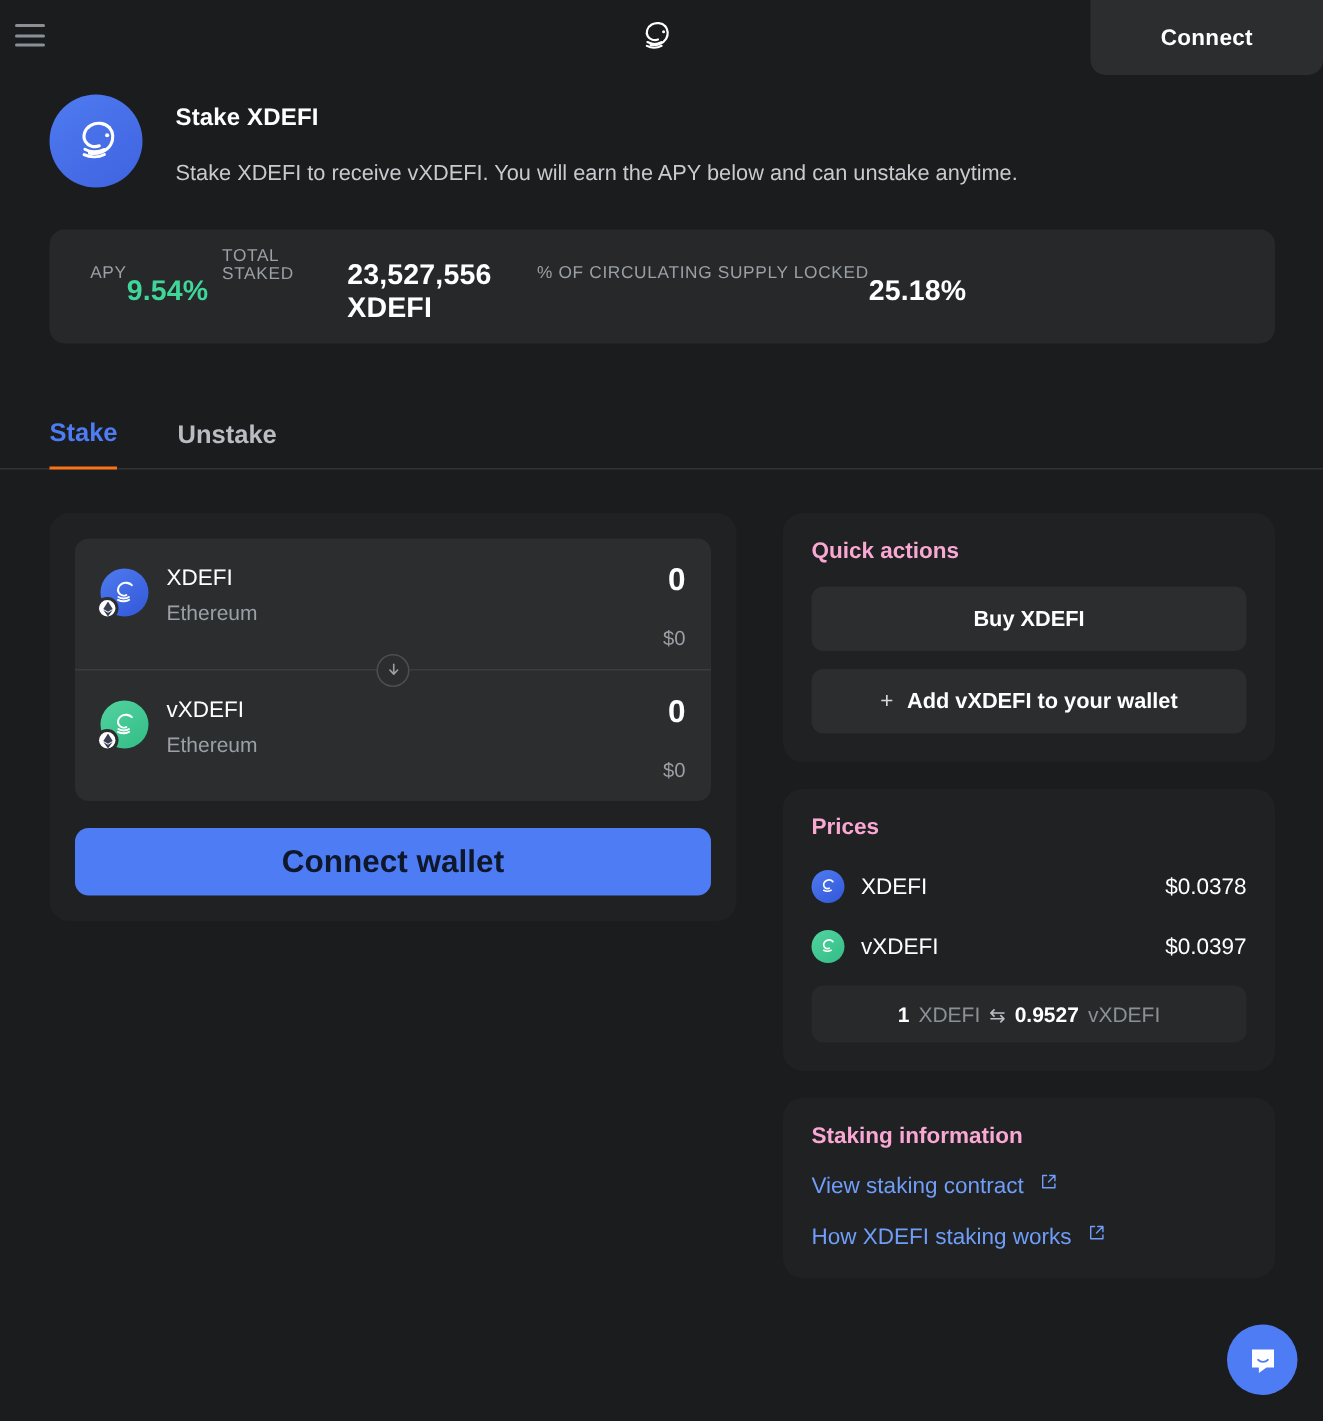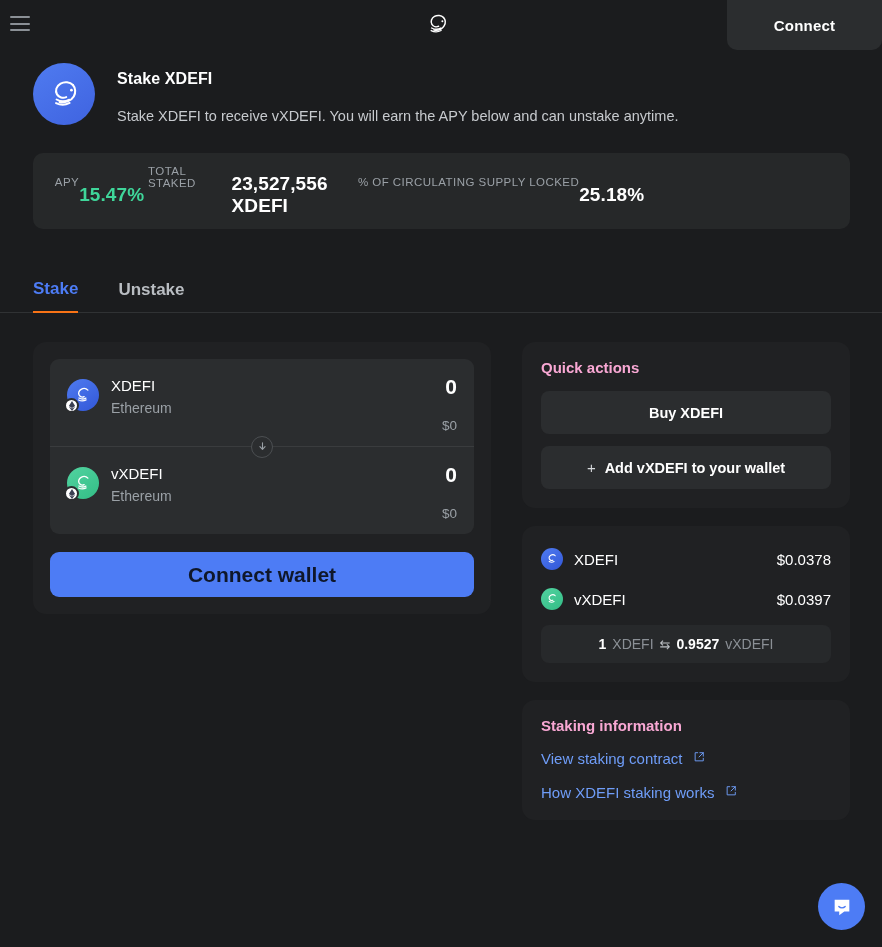--- a/index.html
+++ b/index.html
@@ -328,21 +328,21 @@
   </div>
   <div class="head-text">
     <div class="page-title">Stake XDEFI</div>
     <div class="page-sub">Stake XDEFI to receive vXDEFI. You will earn the APY below and can unstake anytime.</div>
   </div>
 </div>
 
 <div class="stats">
   <div class="stat">
     <div class="stat-label">APY</div>
-    <div class="stat-value accent">15.47%</div>
+    <div class="stat-value accent">9.54%</div>
   </div>
   <div class="stat">
     <div class="stat-label">TOTAL STAKED</div>
     <div class="stat-value">23,527,556 XDEFI</div>
   </div>
   <div class="stat">
     <div class="stat-label">% OF CIRCULATING SUPPLY LOCKED</div>
     <div class="stat-value">25.18%</div>
   </div>
 </div>
@@ -429,20 +429,21 @@
     <div class="panel">
       <div class="panel-title">Quick actions</div>
       <button class="action-btn">Buy XDEFI</button>
       <button class="action-btn">
         <span class="plus-icon">+</span>
         <span>Add vXDEFI to your wallet</span>
       </button>
     </div>
 
     <div class="panel">
+      <div class="panel-title">Prices</div>
 
       <div class="price-row">
         <div class="price-icon blue">
           <svg width="16" height="16" viewBox="0 0 32 32">
             <path d="M22.5 9.5c-2.2-2.4-6.2-2.7-9-1.1-3 1.7-4.2 5.3-2.6 7.9 1.3 2.2 4.3 3 6.7 2" fill="none" stroke="#ffffff" stroke-width="2.2" stroke-linecap="round"></path>
             <path d="M10.4 21c2.8 1.6 6.8 1.6 9.7 0" fill="none" stroke="#ffffff" stroke-width="2.2" stroke-linecap="round"></path>
           </svg>
         </div>
         <div class="price-name">XDEFI</div>
         <div class="price-value">$0.0378</div>

